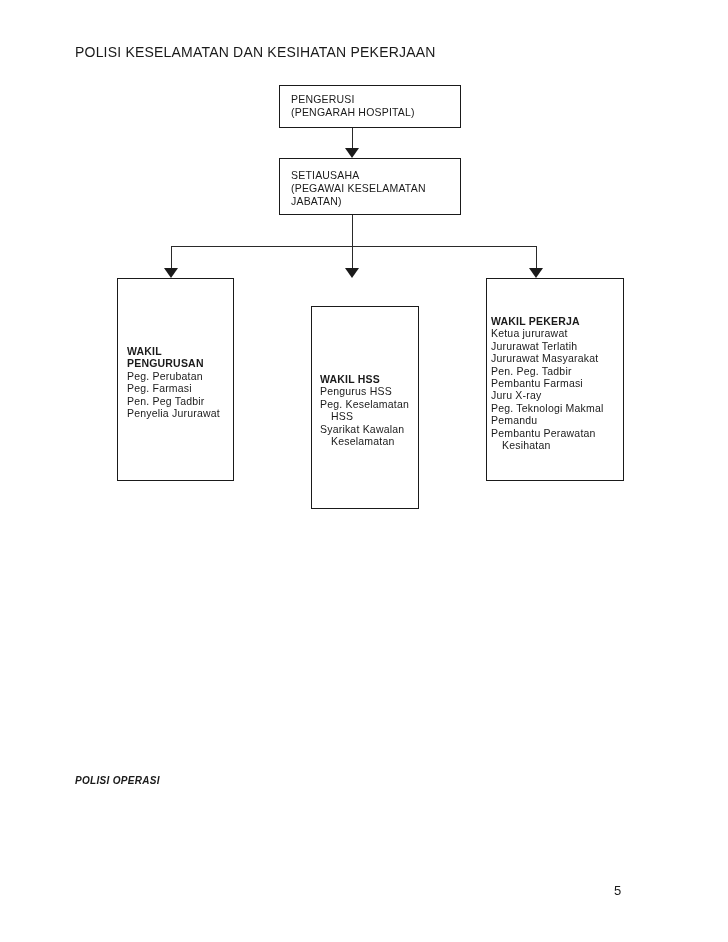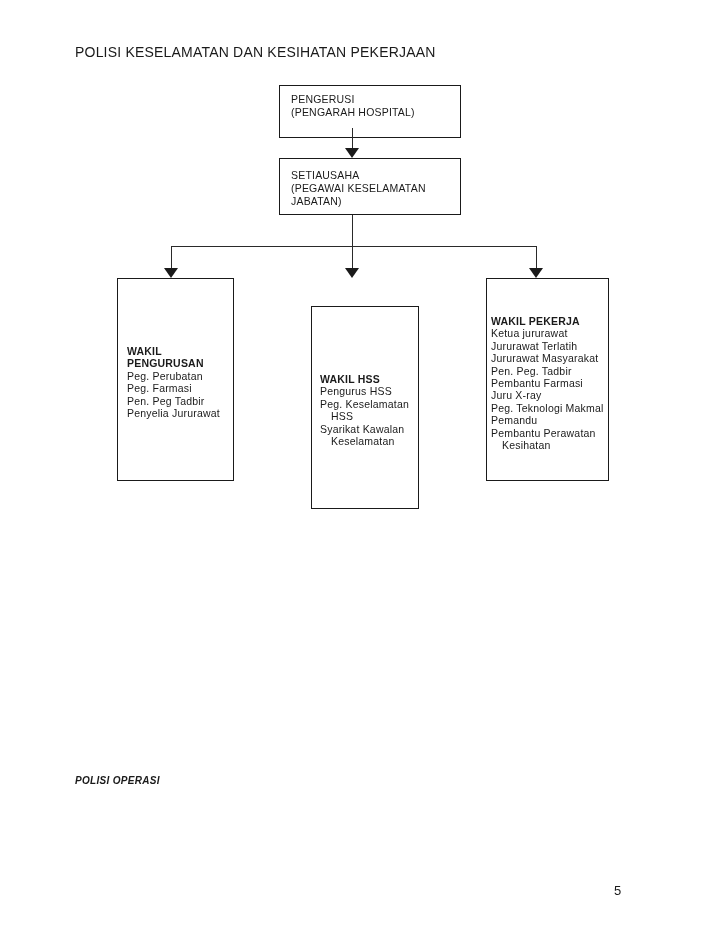--- a/index.html
+++ b/index.html
@@ -23,36 +23,36 @@
   }
   .obox {
     position: absolute;
     box-sizing: border-box;
     border: 1px solid #1a1a1a;
     background: #ffffff;
     font-size: 10.5px;
     line-height: 13px;
     letter-spacing: 0.2px;
   }
-  #box-chairman  { left: 279px; top: 85px;  width: 182px; height: 53px; padding: 7px 8px 0 11px; }
+  #box-chairman  { left: 279px; top: 85px;  width: 182px; height: 43px; padding: 7px 8px 0 11px; }
   #box-secretary { left: 279px; top: 158px; width: 182px; height: 57px; padding: 10px 8px 0 11px; }
   .branch {
     position: absolute;
     top: 278px;
     height: 203px;
     box-sizing: border-box;
     border: 1px solid #1a1a1a;
     background: #ffffff;
     font-size: 10.5px;
     line-height: 12.4px;
     letter-spacing: 0.2px;
   }
   #branch-0 { left: 117px; width: 117px; padding: 66px 5px 12px 9px; }
   #branch-1 { left: 311px; width: 108px; padding: 66px 3px 0 8px; margin-top: 28px; }
-  #branch-2 { left: 486px; width: 123px; padding: 36px 2px 0 4px; }
+  #branch-2 { left: 486px; width: 138px; padding: 36px 2px 0 4px; }
   .b-head { font-weight: bold; }
   .member { padding-left: 11px; text-indent: -11px; }
   .vline { position: absolute; width: 1px; background: #2a2a2a; }
   .hline { position: absolute; height: 1px; background: #2a2a2a; }
   .arrowhead {
     position: absolute;
     width: 0; height: 0;
     border-left: 7px solid transparent;
     border-right: 7px solid transparent;
     border-top: 10px solid #1a1a1a;

